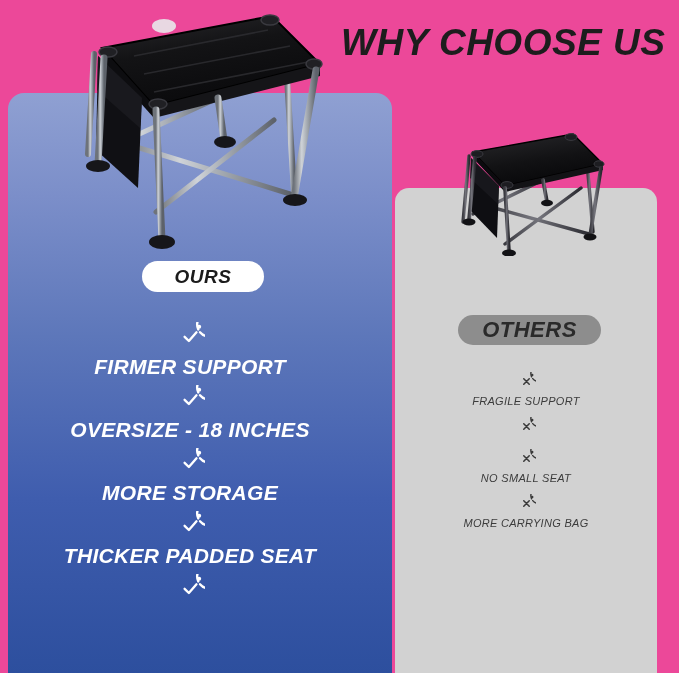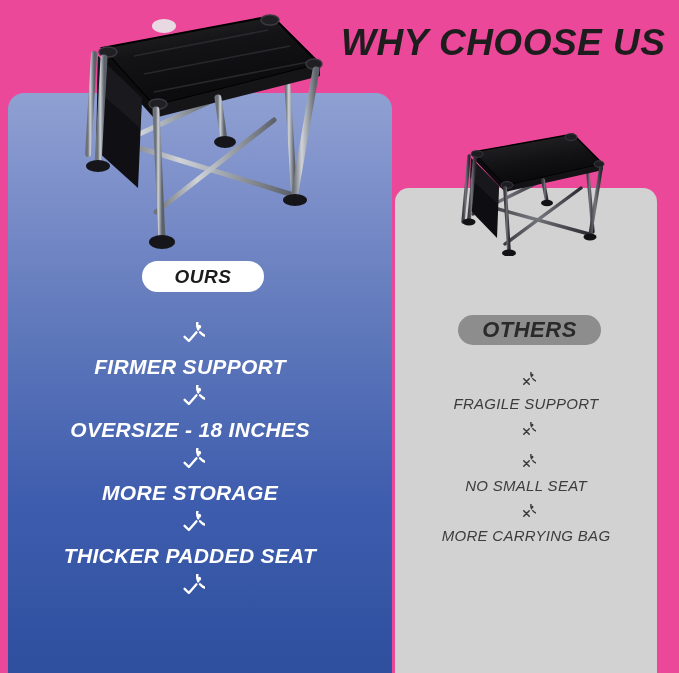--- a/index.html
+++ b/index.html
@@ -51,21 +51,21 @@
 
   .item { display:flex; flex-direction:column; align-items:center; width:100%; }
   .item-ours { margin-bottom:6px; }
   .item-others { margin-bottom:10px; }
 
   .item-ours .label {
     color:#ffffff; font-size:21px; font-weight:700; font-style:italic;
     letter-spacing:.3px; white-space:nowrap; margin-top:1px;
   }
   .item-others .label {
-    color:#3c3c3c; font-size:15px; font-weight:400; font-style:italic;
+    color:#3c3c3c; font-size:11px; font-weight:400; font-style:italic;
     letter-spacing:.3px; white-space:nowrap; margin-top:1px;
   }
 
   .icon { display:block; }
   .icon-check { width:29px; height:29px; margin-bottom:3px; }
   .icon-cross { width:19px; height:19px; margin-bottom:3px; }
 
   
   .stool { position:absolute; }
   .stool-big { left:58px; top:2px; width:266px; height:252px; }

